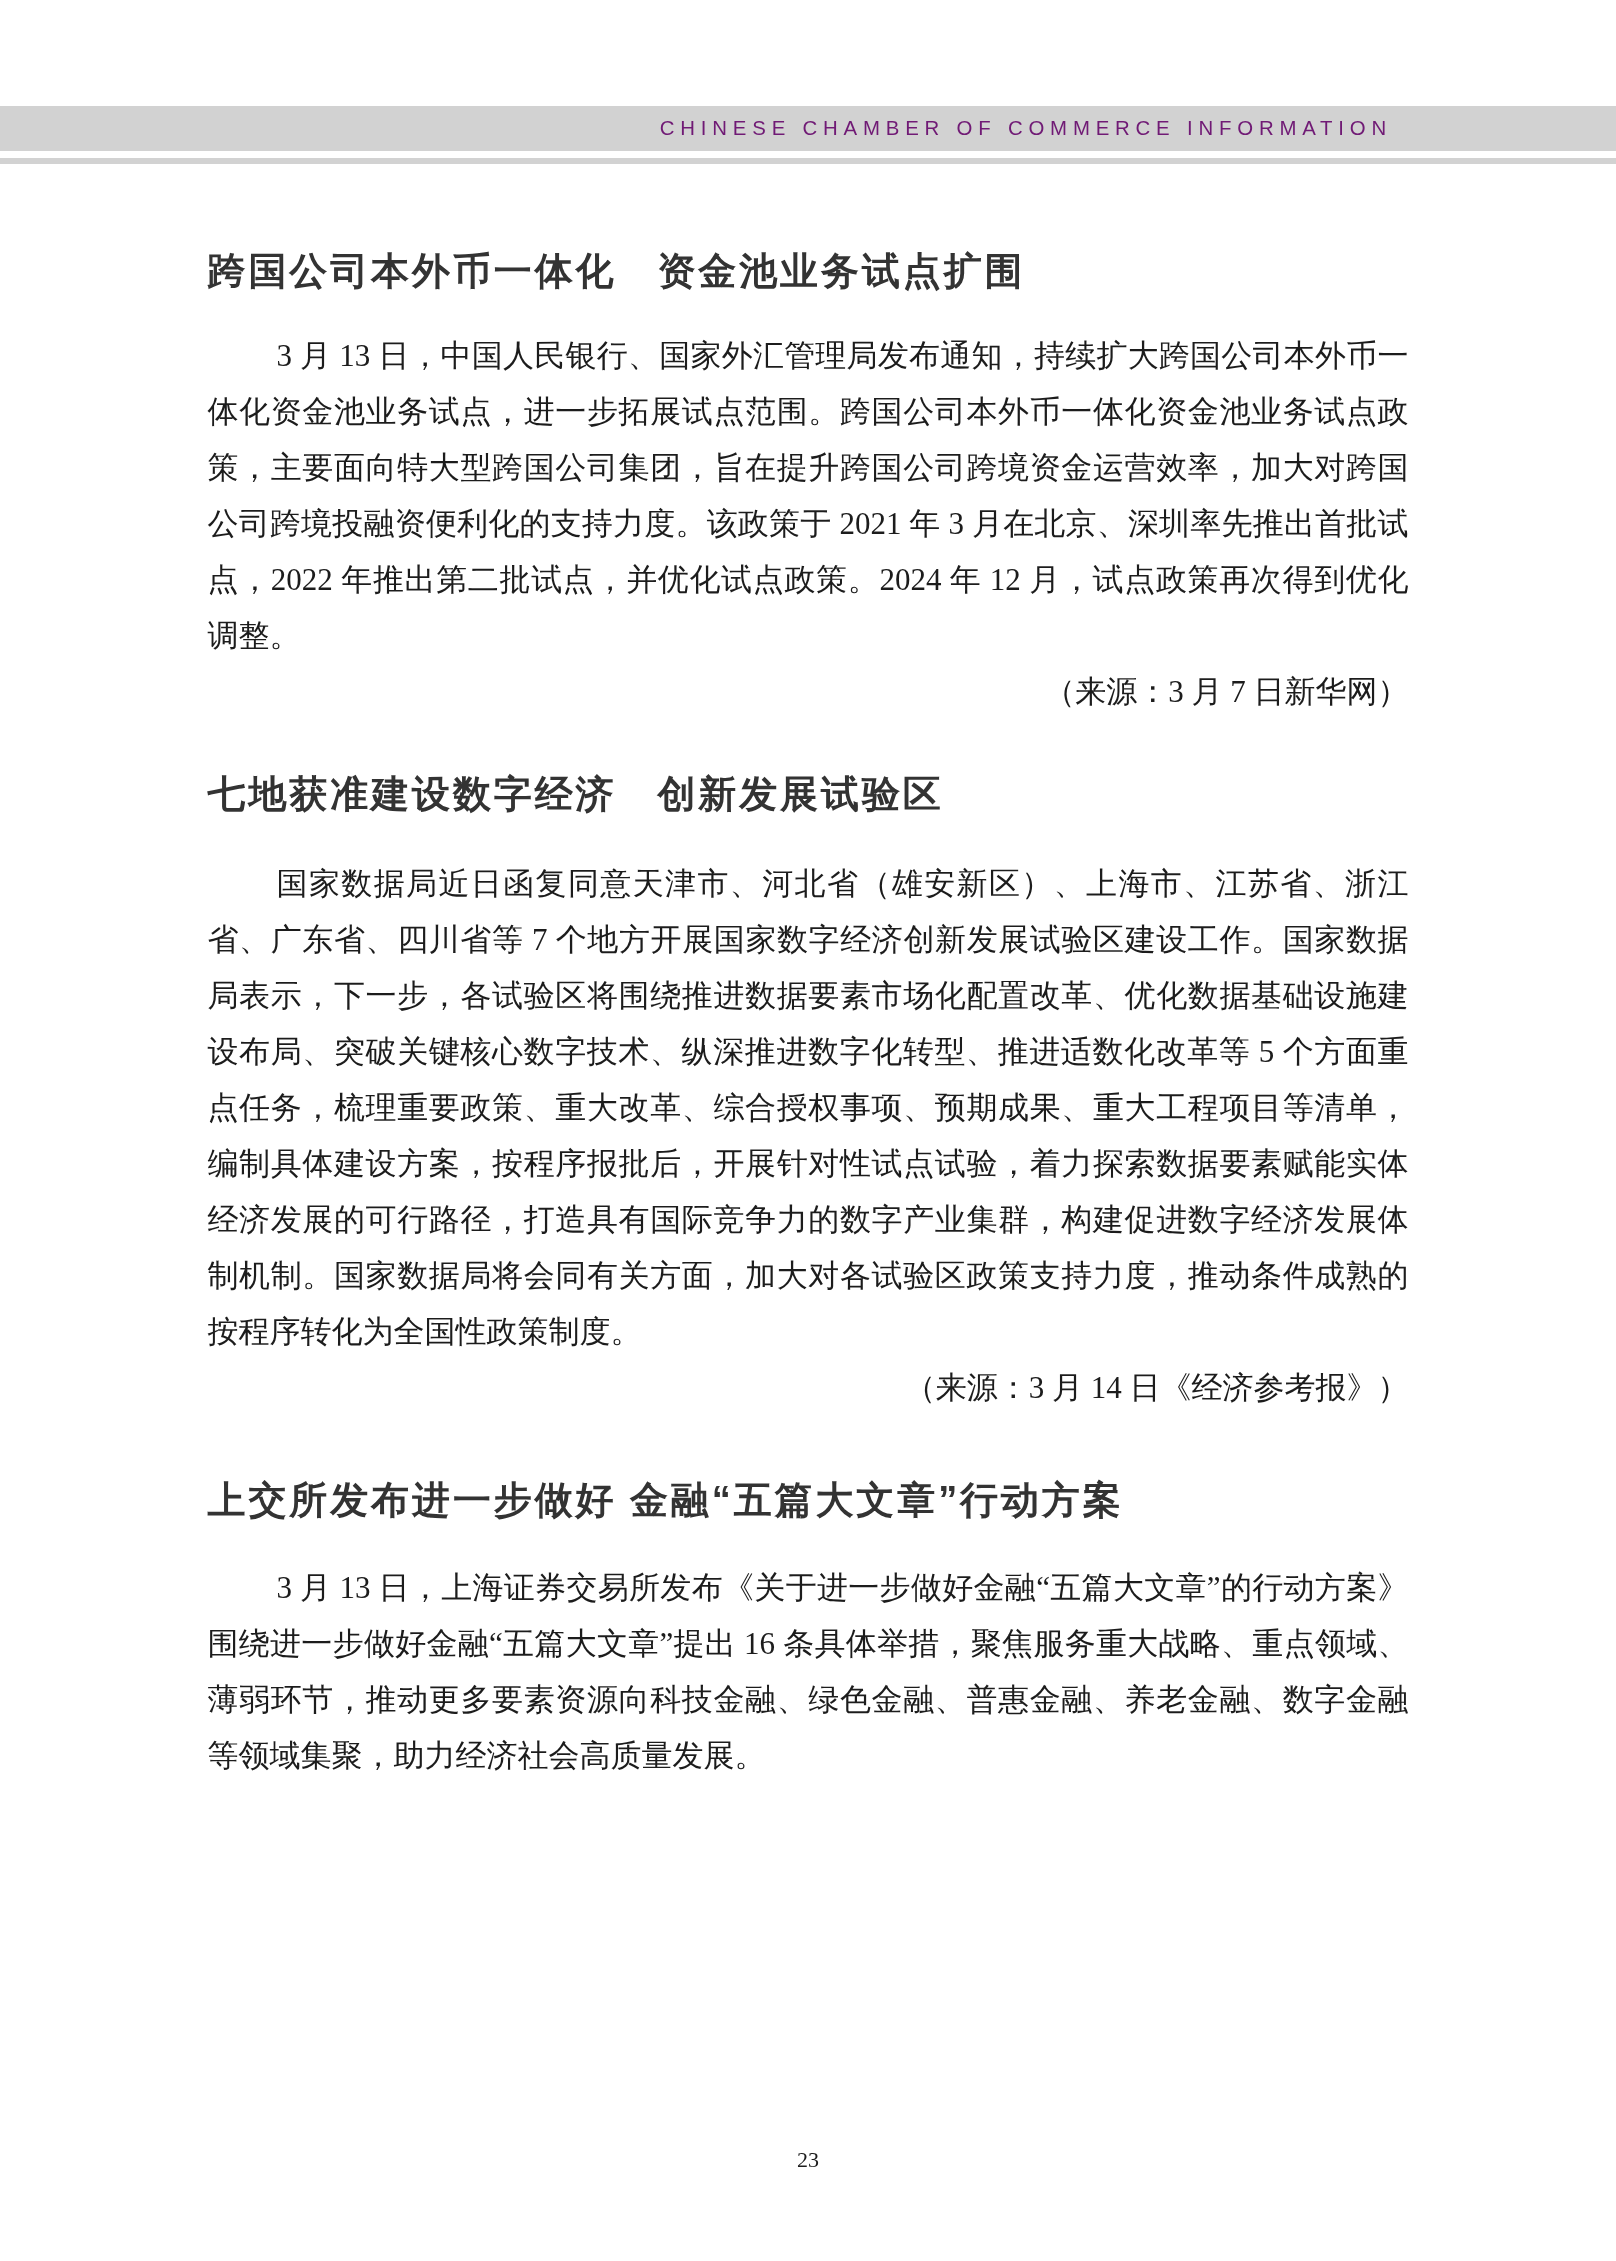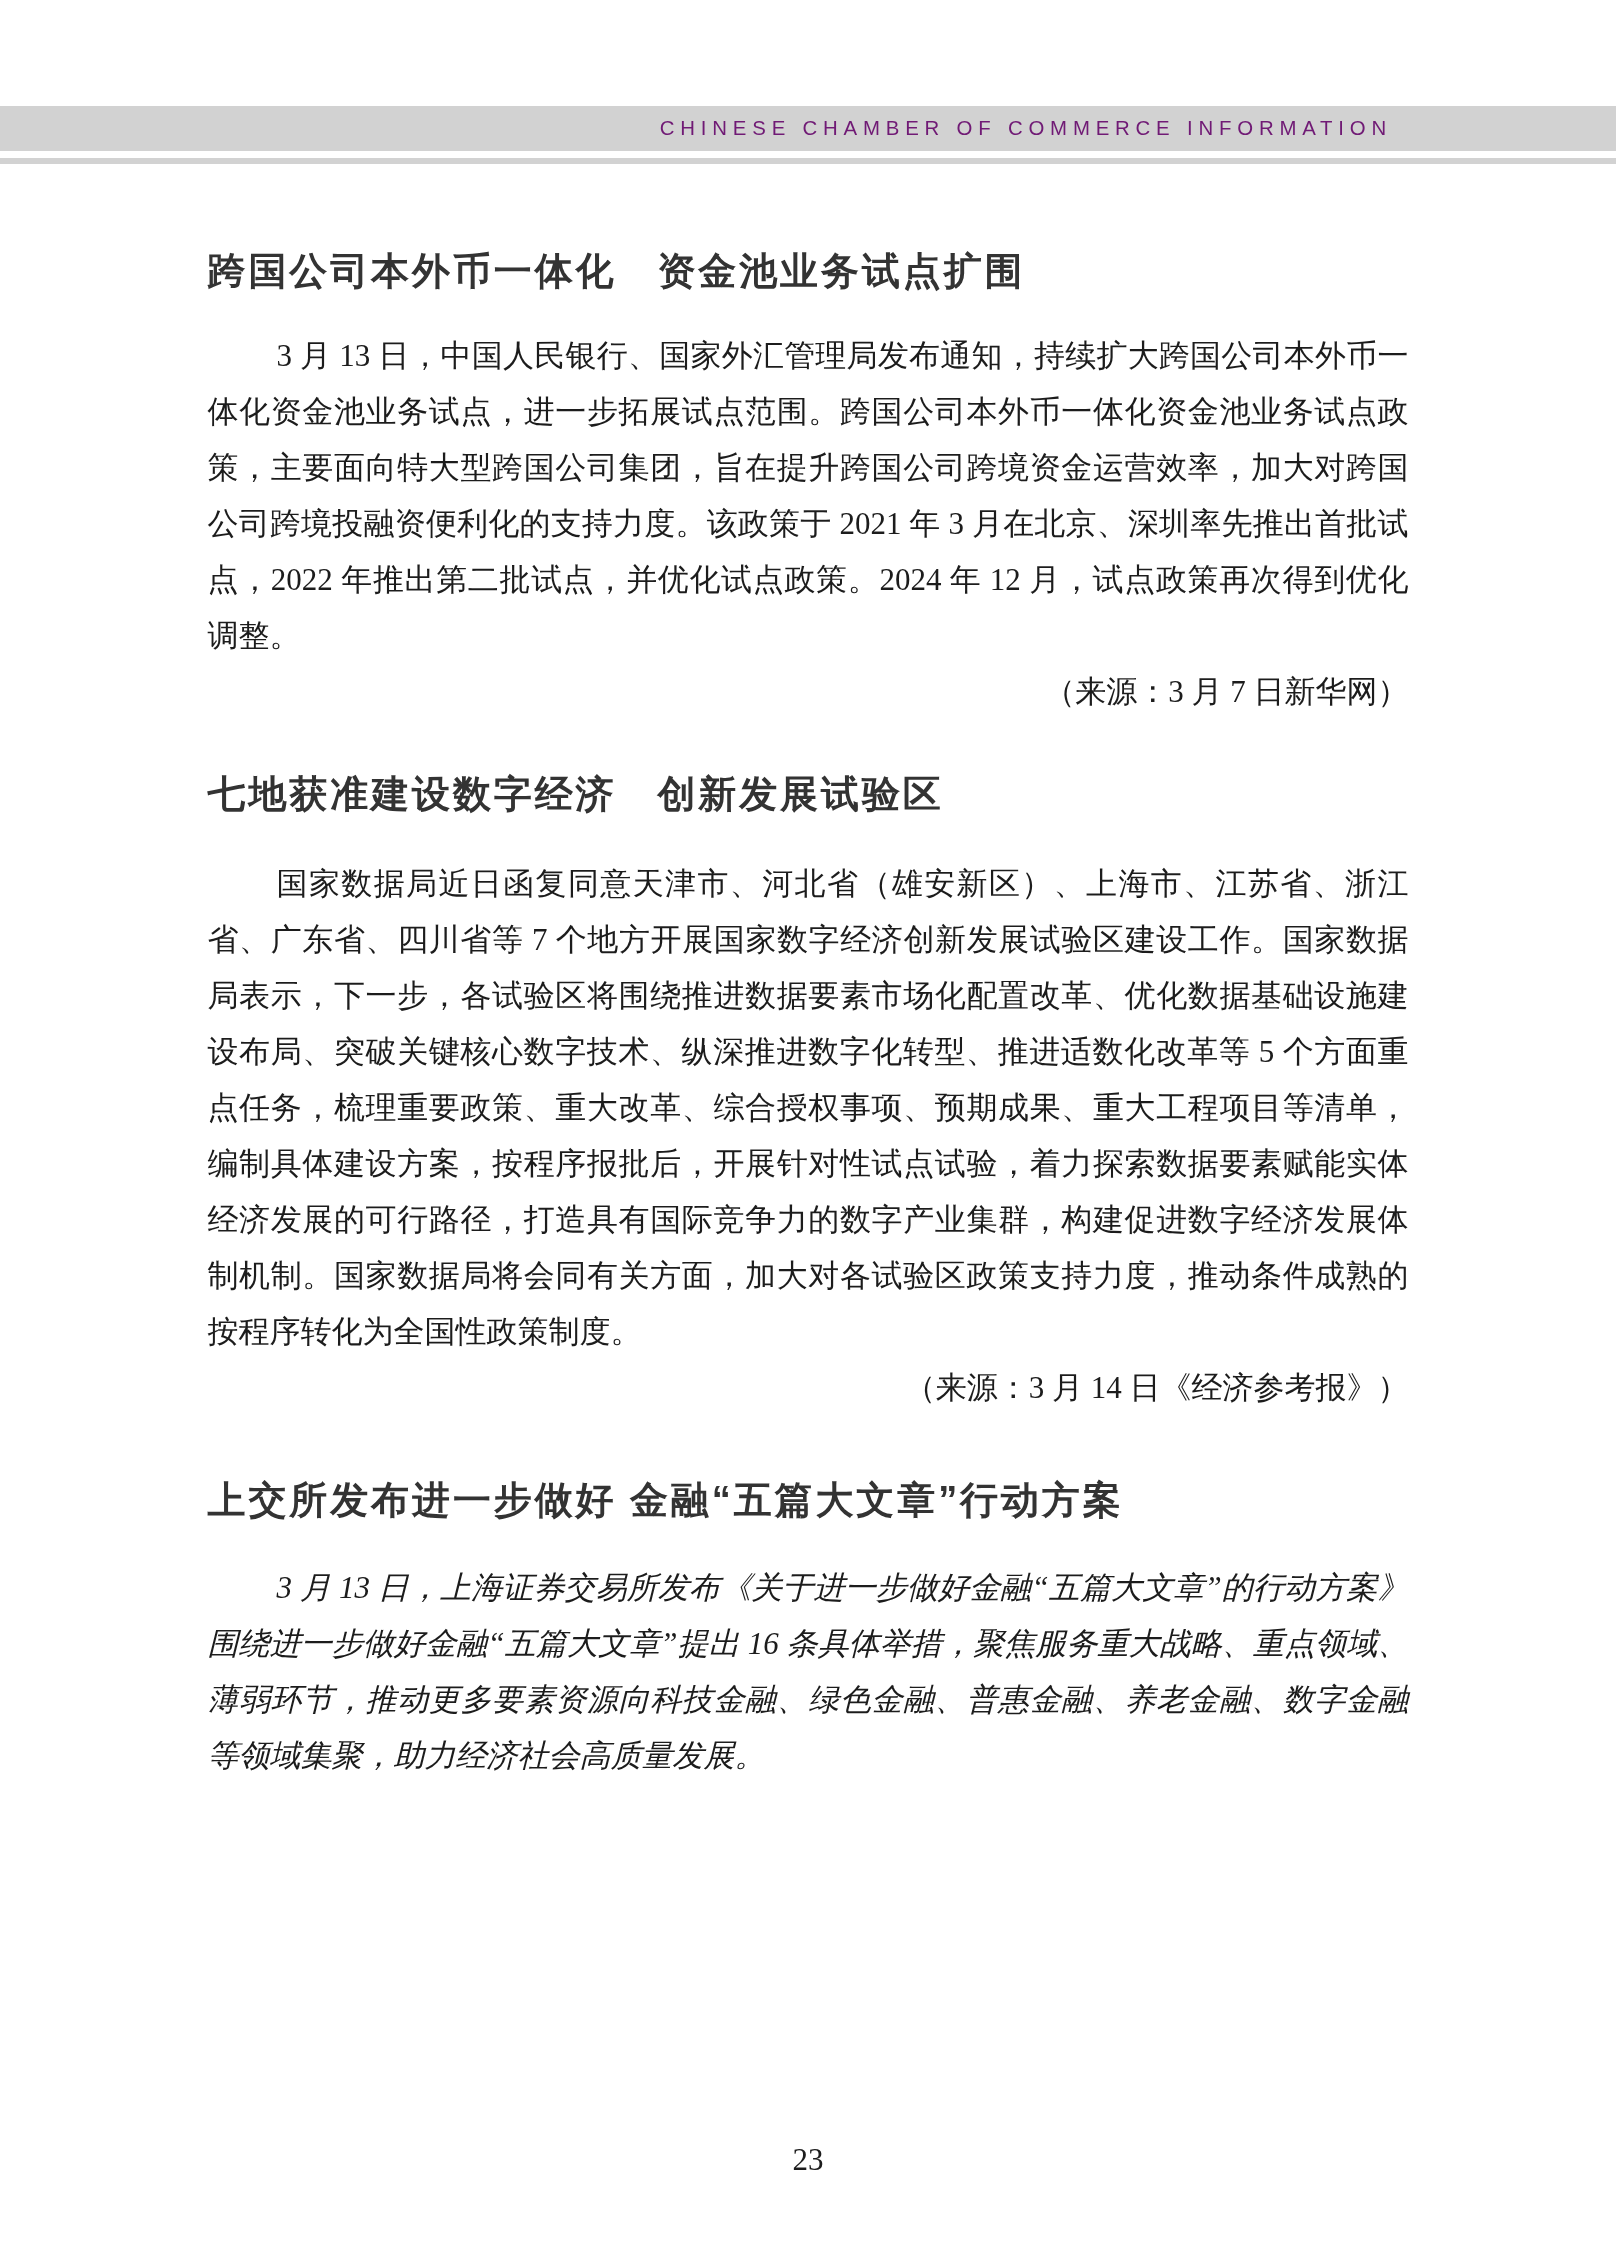--- a/index.html
+++ b/index.html
@@ -53,38 +53,38 @@
   .t2 { margin-top: 49px; }
   .t3 { margin-top: 59px; }
   .article-body {
     font-size: 31px;
     line-height: 56px;
     color: #1c1c1c;
     text-align: justify;
   }
   .b1 { margin-top: 31px; }
   .b2 { margin-top: 36px; }
-  .b3 { margin-top: 34px; font-style: italic; }
+  .b3 { margin-top: 34px; }
   .article-body p {
     margin: 0;
     text-indent: 69px;
   }
   .article-body p.source {
     text-align: right;
     text-indent: 0;
   }
   
   .footer {
     position: absolute;
     top: 2141px;
     left: 0;
     width: 100%;
     text-align: center;
     font-family: "Liberation Serif", serif;
-    font-size: 31px;
+    font-size: 22px;
     line-height: 38px;
     color: #1c1c1c;
   }
 </style>
 </head>
 <body>
 
 <div class="page">
 
   <div class="band1">

